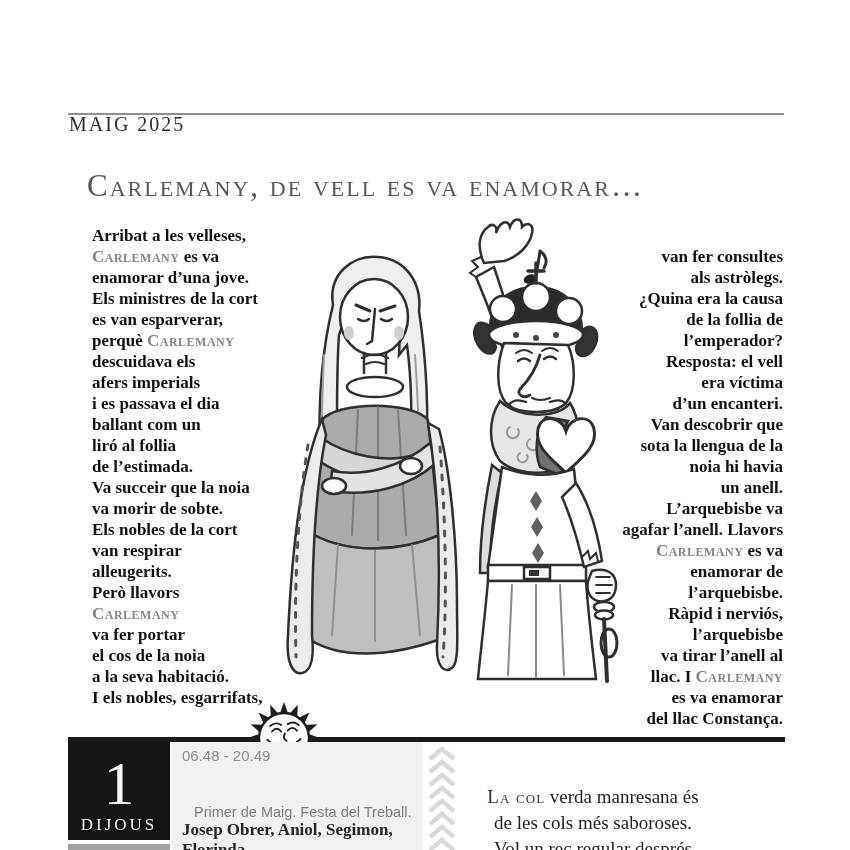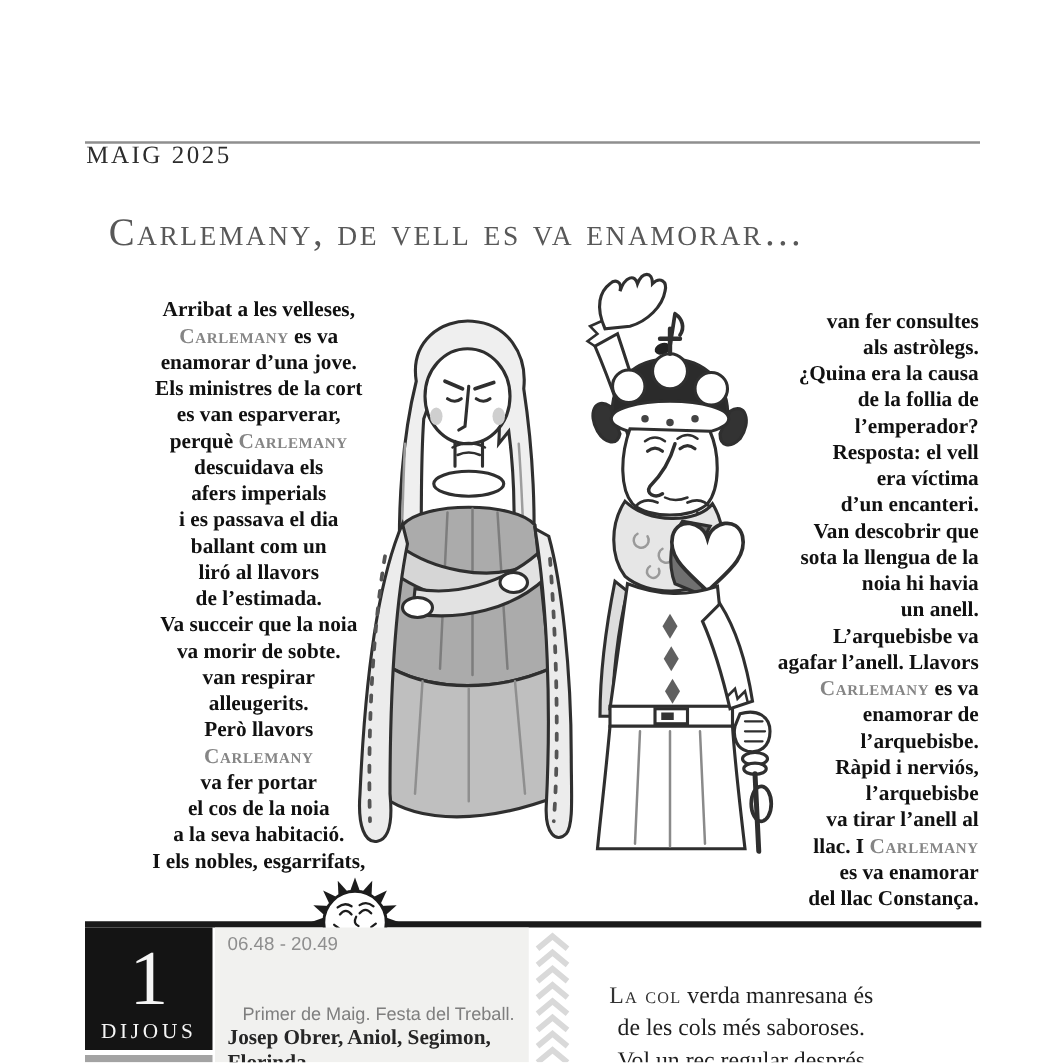--- a/index.html
+++ b/index.html
@@ -10,21 +10,21 @@
   .month{position:absolute;left:69px;top:100px;font-size:20px;letter-spacing:2px;
          color:#2d2d2d;font-weight:normal;}
   .rule{position:absolute;left:68px;top:113px;width:716px;height:0;
         border-top:2px solid #8f8f8f;}
   .story-title{position:absolute;left:69px;top:142px;font-size:31px;
         font-variant:small-caps;letter-spacing:2px;color:#585858;font-weight:normal;margin-left:18px;}
 
   
   .col{position:absolute;font-weight:bold;font-size:17px;line-height:21px;color:#111;}
   .col .story-line{white-space:nowrap;}
-  .col-left{left:92px;top:237px;width:230px;text-align:center;font-family:Liberation Serif, serif;}
+  .col-left{left:92px;top:225px;width:230px;text-align:left;font-family:Liberation Serif, serif;}
   .col-right{right:67px;top:246px;width:230px;text-align:right;}
   .sc-name{font-variant:small-caps;color:#858585;letter-spacing:.5px;}
 
   
   .illustration{position:absolute;left:278px;top:205px;width:362px;height:500px;}
 
   
   .black-line{position:absolute;left:68px;top:737px;width:717px;height:5px;background:#1a1a1a;}
   .sun{position:absolute;left:247px;top:701px;width:74px;height:74px;}
   .day-box{position:absolute;left:68px;top:742px;width:102px;height:98px;background:#141414;
@@ -57,24 +57,25 @@
       <div class="story-line">Arribat a les velleses,</div>
       <div class="story-line"><span class="sc-name">Carlemany</span> es va</div>
       <div class="story-line">enamorar d’una jove.</div>
       <div class="story-line">Els ministres de la cort</div>
       <div class="story-line">es van esparverar,</div>
       <div class="story-line">perquè <span class="sc-name">Carlemany</span></div>
       <div class="story-line">descuidava els</div>
       <div class="story-line">afers imperials</div>
       <div class="story-line">i es passava el dia</div>
       <div class="story-line">ballant com un</div>
-      <div class="story-line">liró al llavors</div>
+      <div class="story-line">liró al follia</div>
       <div class="story-line">de l’estimada.</div>
       <div class="story-line">Va succeir que la noia</div>
       <div class="story-line">va morir de sobte.</div>
+      <div class="story-line">Els nobles de la cort</div>
       <div class="story-line">van respirar</div>
       <div class="story-line">alleugerits.</div>
       <div class="story-line">Però llavors</div>
       <div class="story-line"><span class="sc-name">Carlemany</span></div>
       <div class="story-line">va fer portar</div>
       <div class="story-line">el cos de la noia</div>
       <div class="story-line">a la seva habitació.</div>
       <div class="story-line">I els nobles, esgarrifats,</div>
     </div>
   <div class="col col-right">

